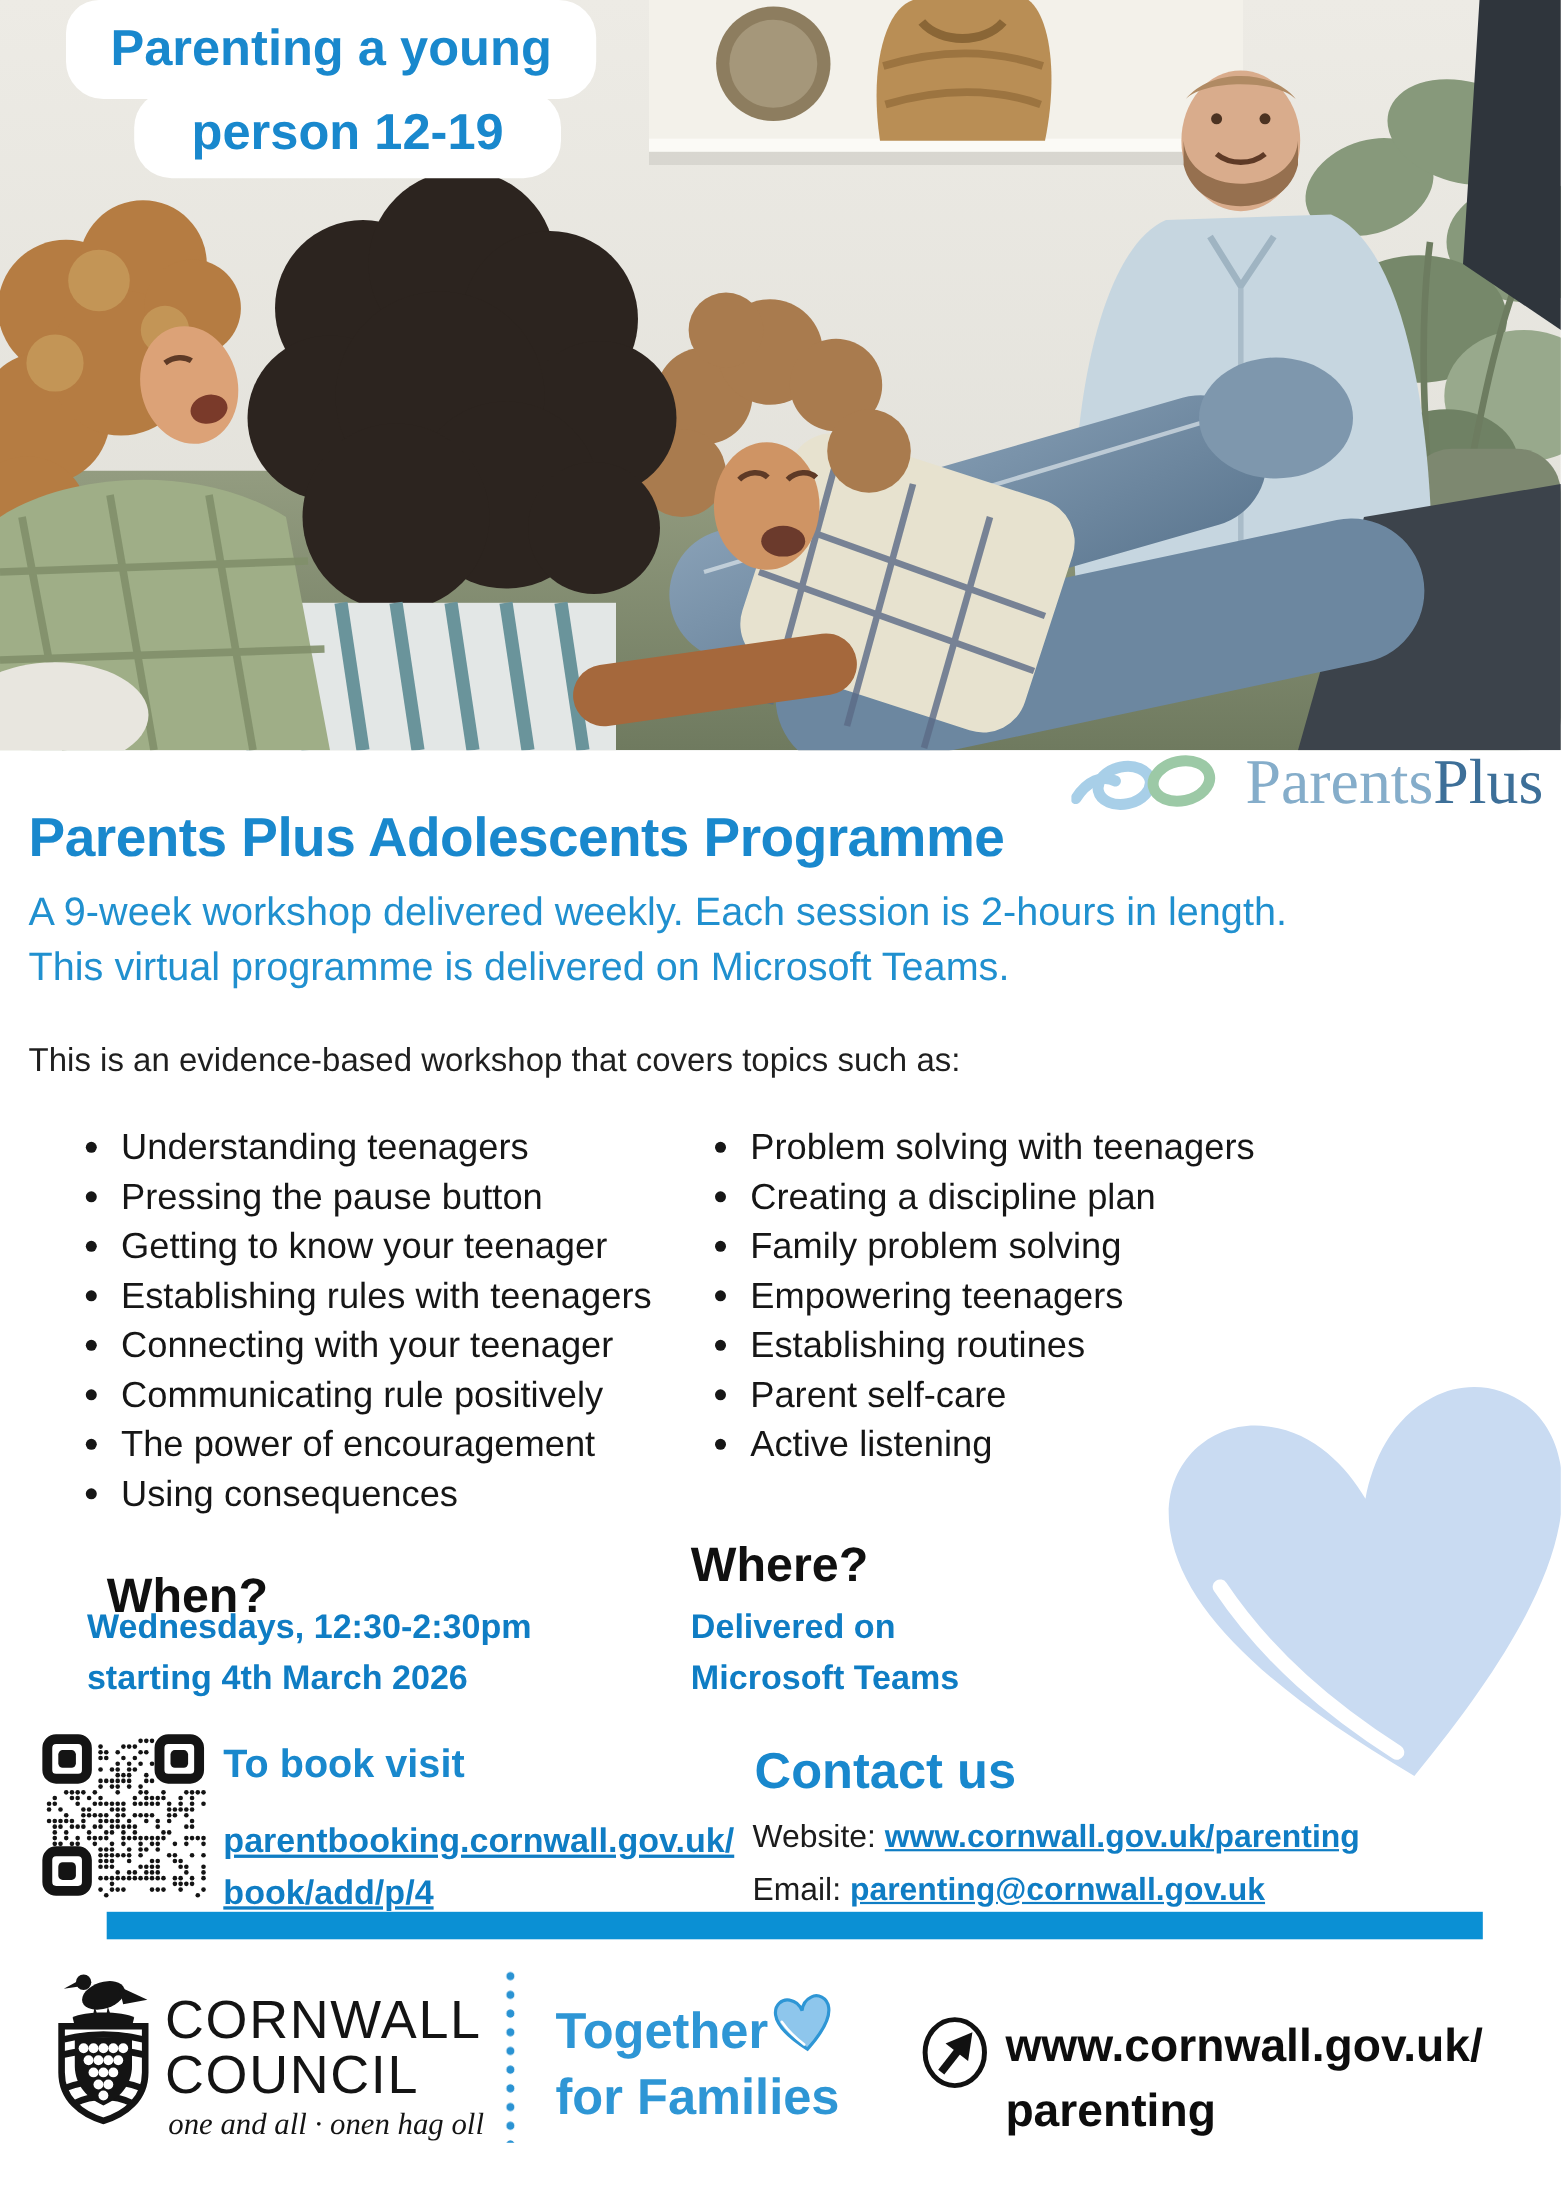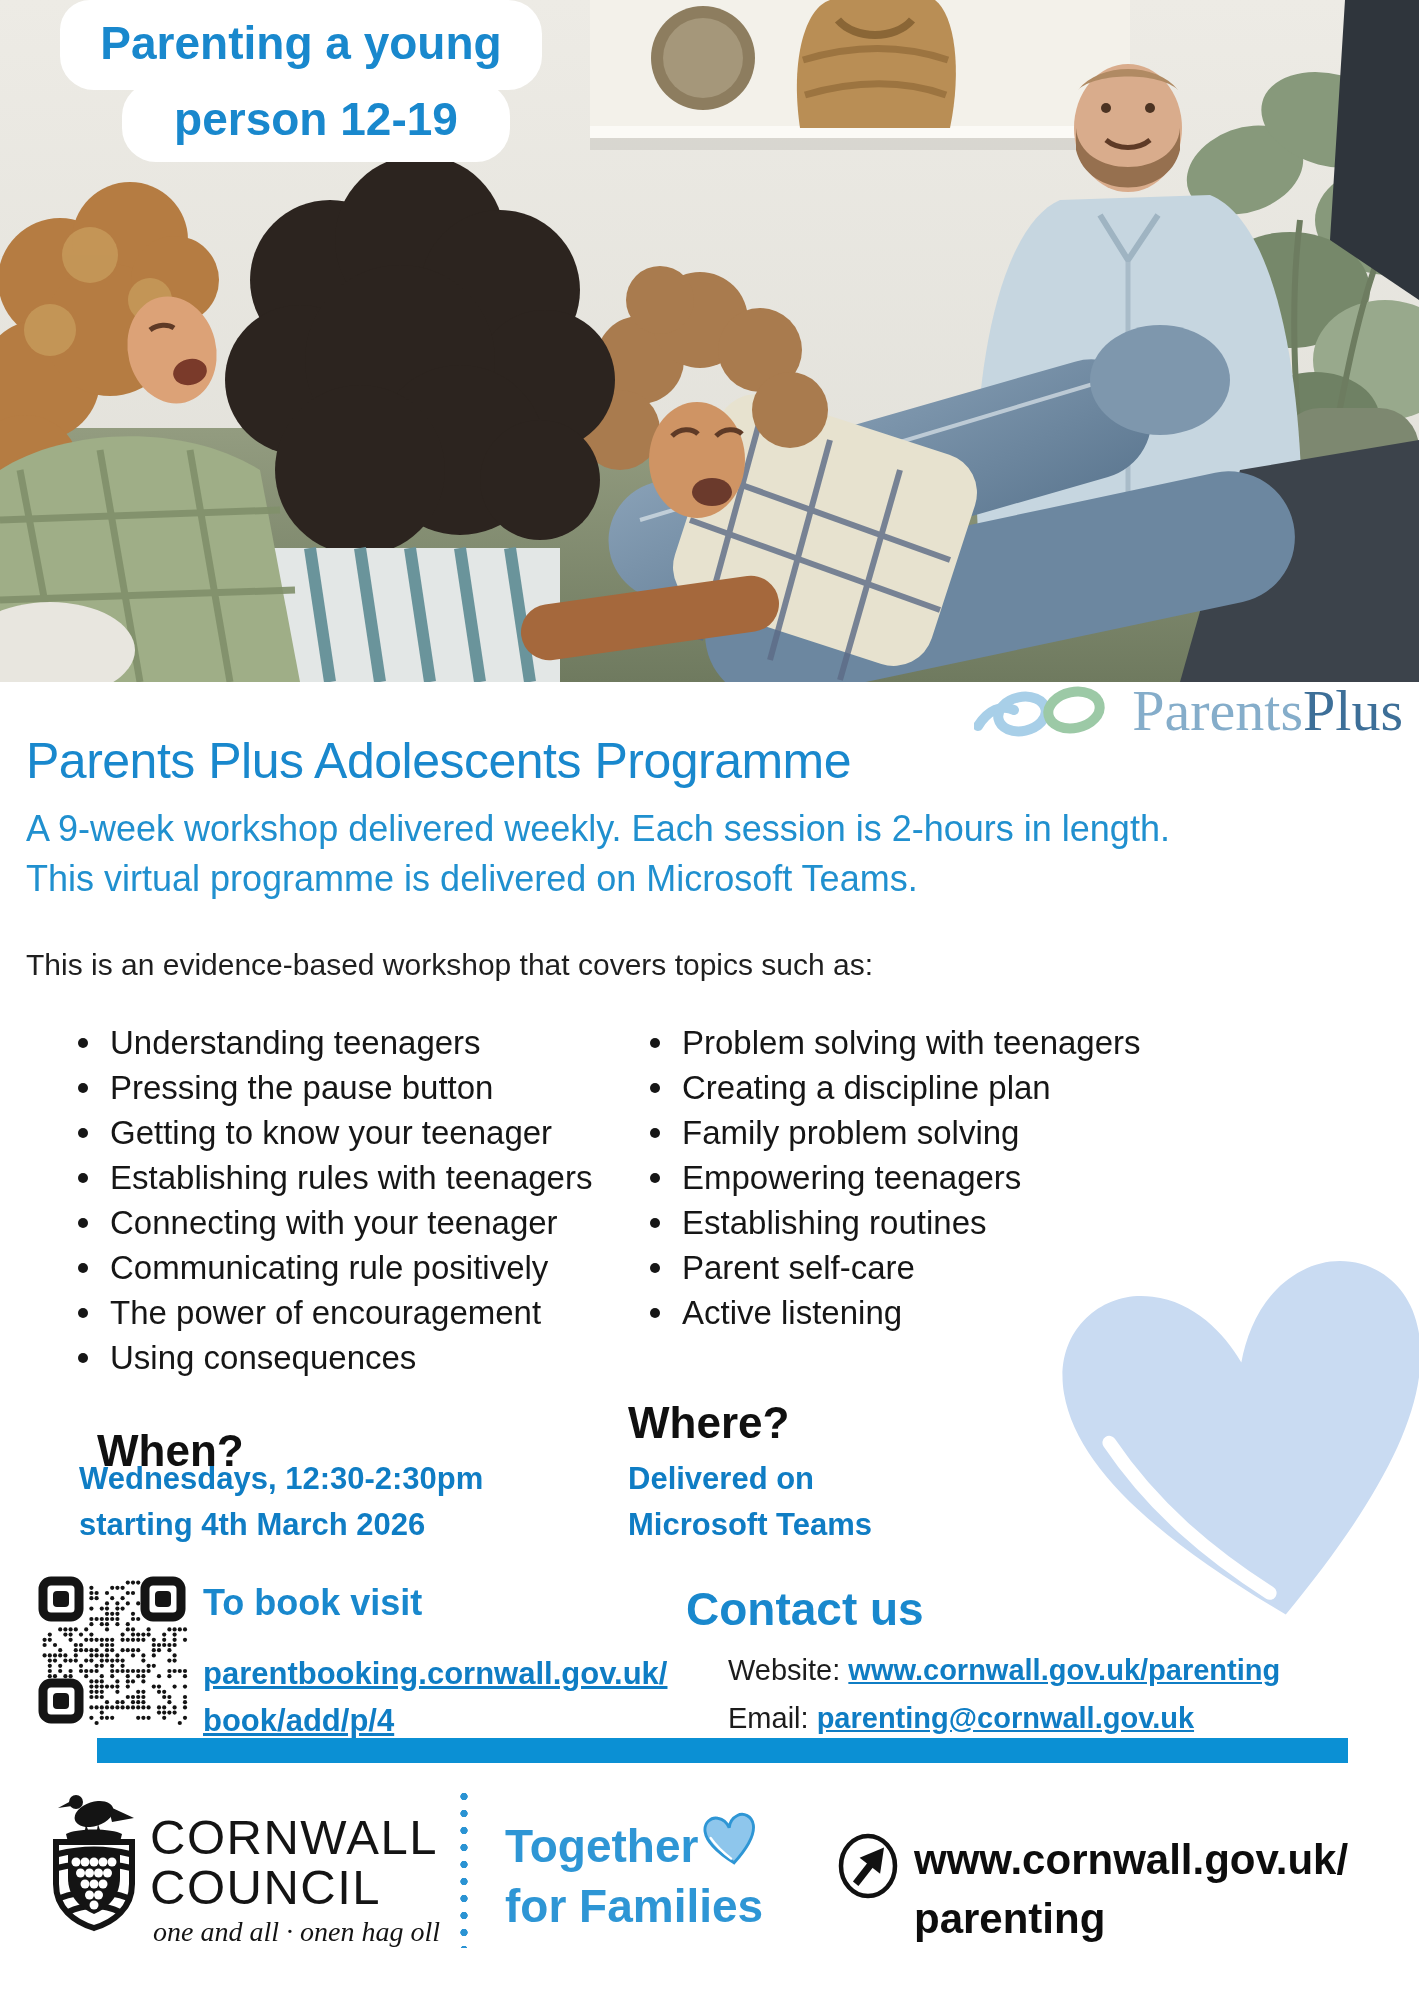--- a/index.html
+++ b/index.html
@@ -18,21 +18,21 @@
   .badge-line1{left:60px;top:16px;width:482px;}
   .badge-line2{left:122px;top:92px;width:388px;}
 
   
   .pp-logo{right:16px;top:680px;display:flex;align-items:center;}
   .pp-text{font-family:"Liberation Serif",serif;font-size:58px;line-height:58px;}
   .pp-parents{color:#85adca;}
   .pp-plus{color:#3d6f98;}
 
   
-  .headline{left:26px;top:732px;font-size:50px;font-weight:400;color:#1988cd;letter-spacing:-0.5px;}
+  .headline{left:26px;top:732px;font-size:50px;font-weight:700;color:#1988cd;letter-spacing:-0.5px;}
   .subtitle{left:26px;top:804px;font-size:36px;color:#2090cf;line-height:50px;font-weight:400;}
   .intro{left:26px;top:948px;font-size:30px;color:#1f1f1f;}
 
   ul.topics{list-style:none;margin:4px;padding:0;font-size:33px;color:#161616;}
   ul.topics li{position:relative;padding-left:36px;line-height:45px;white-space:nowrap;}
   ul.topics li::before{content:"";position:absolute;left:4px;top:18px;width:10px;height:10px;
                        border-radius:50%;background:#161616;}
   .topics-left{left:70px;top:1016px;}
   .topics-right{left:642px;top:1016px;}
 
@@ -42,21 +42,21 @@
   .when-lines{left:79px;top:1456px;}
   .where-title{left:628px;top:1398px;}
   .where-lines{left:628px;top:1456px;}
 
   
   .qr{left:36px;top:1574px;}
   .book-title{left:203px;top:1582px;font-size:36px;font-weight:700;color:#1988cd;}
   .book-links{left:203px;top:1650px;font-size:31px;font-weight:700;line-height:47px;}
   .blue-link{color:#0f7dc4;text-decoration:underline;cursor:pointer;}
   .contact-title{left:686px;top:1582px;font-size:46px;font-weight:700;color:#1988cd;}
-  .contact-lines{left:684px;top:1646px;font-size:29px;color:#1c1c1c;line-height:48px;margin-left:44px;}
+  .contact-lines{left:684px;top:1646px;font-size:29px;color:#1c1c1c;line-height:48px;}
   .contact-lines .blue-link{font-weight:700;}
 
   .blue-bar{left:97px;top:1738px;width:1251px;height:25px;background:#0b90d4;}
 
   
   .big-heart{left:1058px;top:1232px;}
 
   
   .crest{left:42px;top:1792px;}
   .council-name{left:150px;top:1812px;font-size:49px;line-height:50px;color:#141414;

